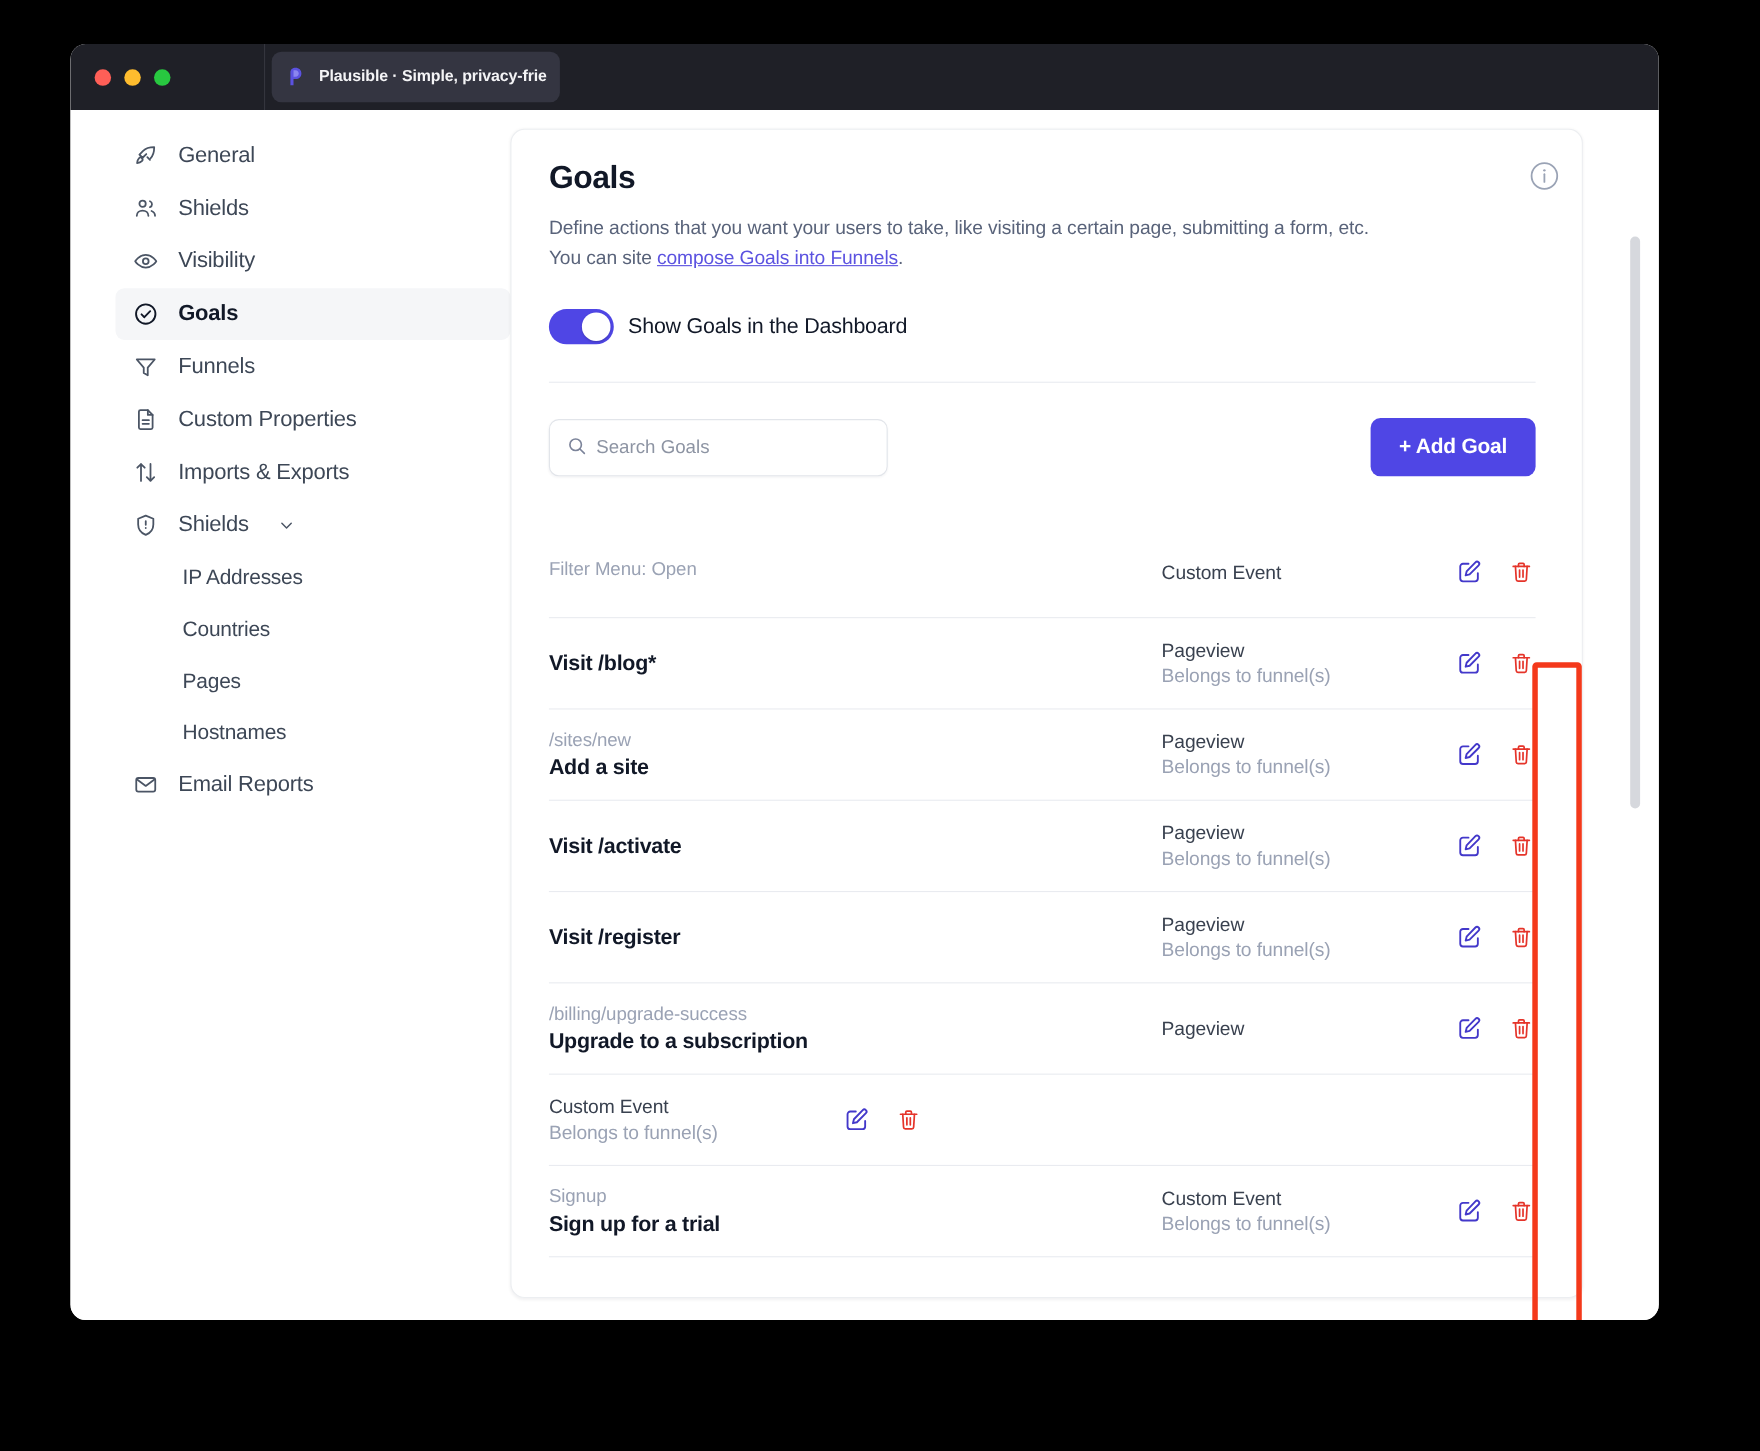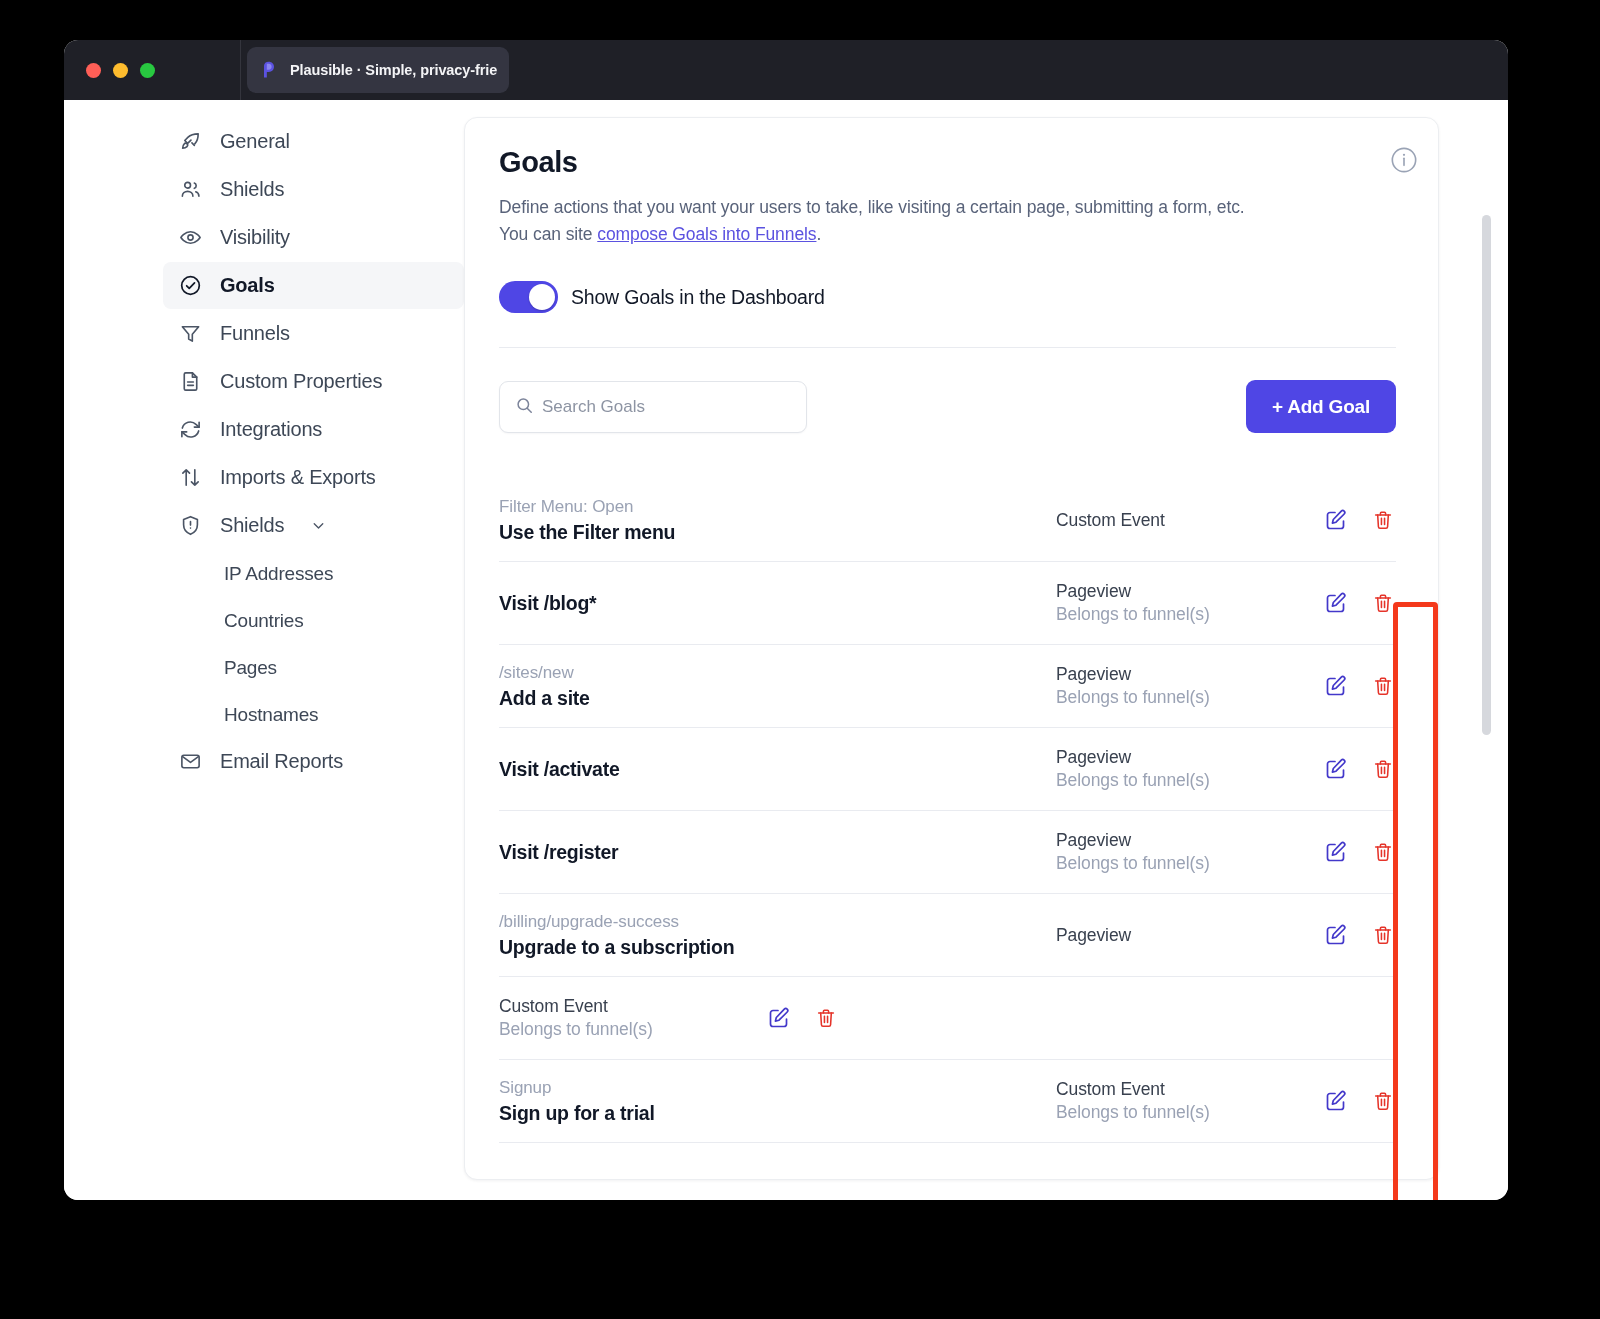--- a/index.html
+++ b/index.html
@@ -91,21 +91,21 @@
   #page {
     position: relative;
     height: 1100px;
     background: #ffffff;
     display: flex;
   }
 
   
   #sidebar {
     width: 400px;
-    padding: 18px 0 0 99px;
+    padding: 18px 0 0 41px;
     flex: 0 0 auto;
   }
   .nav-item {
     display: flex;
     align-items: center;
     gap: 18px;
     height: 47px;
     padding: 0 16px;
     border-radius: 8px;
     margin-bottom: 1px;
@@ -412,29 +412,20 @@
 
         <div class="nav-item">
           <svg width="23" height="23" viewBox="0 0 24 24" fill="none" stroke-width="1.7" stroke-linecap="round" stroke-linejoin="round">
             <path d="M14 3H7a1.5 1.5 0 0 0-1.5 1.5v15A1.5 1.5 0 0 0 7 21h10a1.5 1.5 0 0 0 1.5-1.5V7.5z"></path>
             <path d="M14 3v4.5h4.5"></path>
             <path d="M9 12.5h6M9 16h6"></path>
           </svg>
           <span class="nav-label">Custom Properties</span>
         </div>
 
-        <div class="nav-item">
-          <svg width="23" height="23" viewBox="0 0 24 24" fill="none" stroke-width="1.7" stroke-linecap="round" stroke-linejoin="round">
-            <path d="M3.5 10.5a8.5 8.5 0 0 1 14.2-3.8L21 9.5"></path>
-            <path d="M21 4.5v5h-5"></path>
-            <path d="M20.5 13.5a8.5 8.5 0 0 1-14.2 3.8L3 14.5"></path>
-            <path d="M3 19.5v-5h5"></path>
-          </svg>
-          <span class="nav-label">Integrations</span>
-        </div>
 
         <div class="nav-item">
           <svg width="23" height="23" viewBox="0 0 24 24" fill="none" stroke-width="1.7" stroke-linecap="round" stroke-linejoin="round">
             <path d="M7.5 20V4M7.5 4 4 7.5M7.5 4 11 7.5"></path>
             <path d="M16.5 4v16M16.5 20 13 16.5M16.5 20 20 16.5"></path>
           </svg>
           <span class="nav-label">Imports &amp; Exports</span>
         </div>
 
         <div class="nav-item">
@@ -509,21 +500,20 @@
               <input type="text" placeholder="Search Goals" style="">
             </div>
             <button class="add-btn">+ Add Goal</button>
           </div>
 
           <div id="goals-list">
 
             <div class="goal-row">
               <div class="goal-main">
                 <div class="goal-sub">Filter Menu: Open</div>
-                <div class="goal-name">Use the Filter menu</div>
               </div>
               <div class="goal-type">
                 <div class="goal-type-main">Custom Event</div>
 
               </div>
               <div class="goal-actions">
                 <span class="icon-btn">
                   <svg width="24" height="24" viewBox="0 0 24 24" fill="none" stroke="#4338ca" stroke-width="1.7" stroke-linecap="round" stroke-linejoin="round">
                     <path d="M11 4.5H6A2.5 2.5 0 0 0 3.5 7v11A2.5 2.5 0 0 0 6 20.5h11a2.5 2.5 0 0 0 2.5-2.5v-5"></path>
                     <path d="M17.3 3.2a2 2 0 0 1 2.9 2.8L12 14.2l-3.6.9.9-3.6z"></path>

